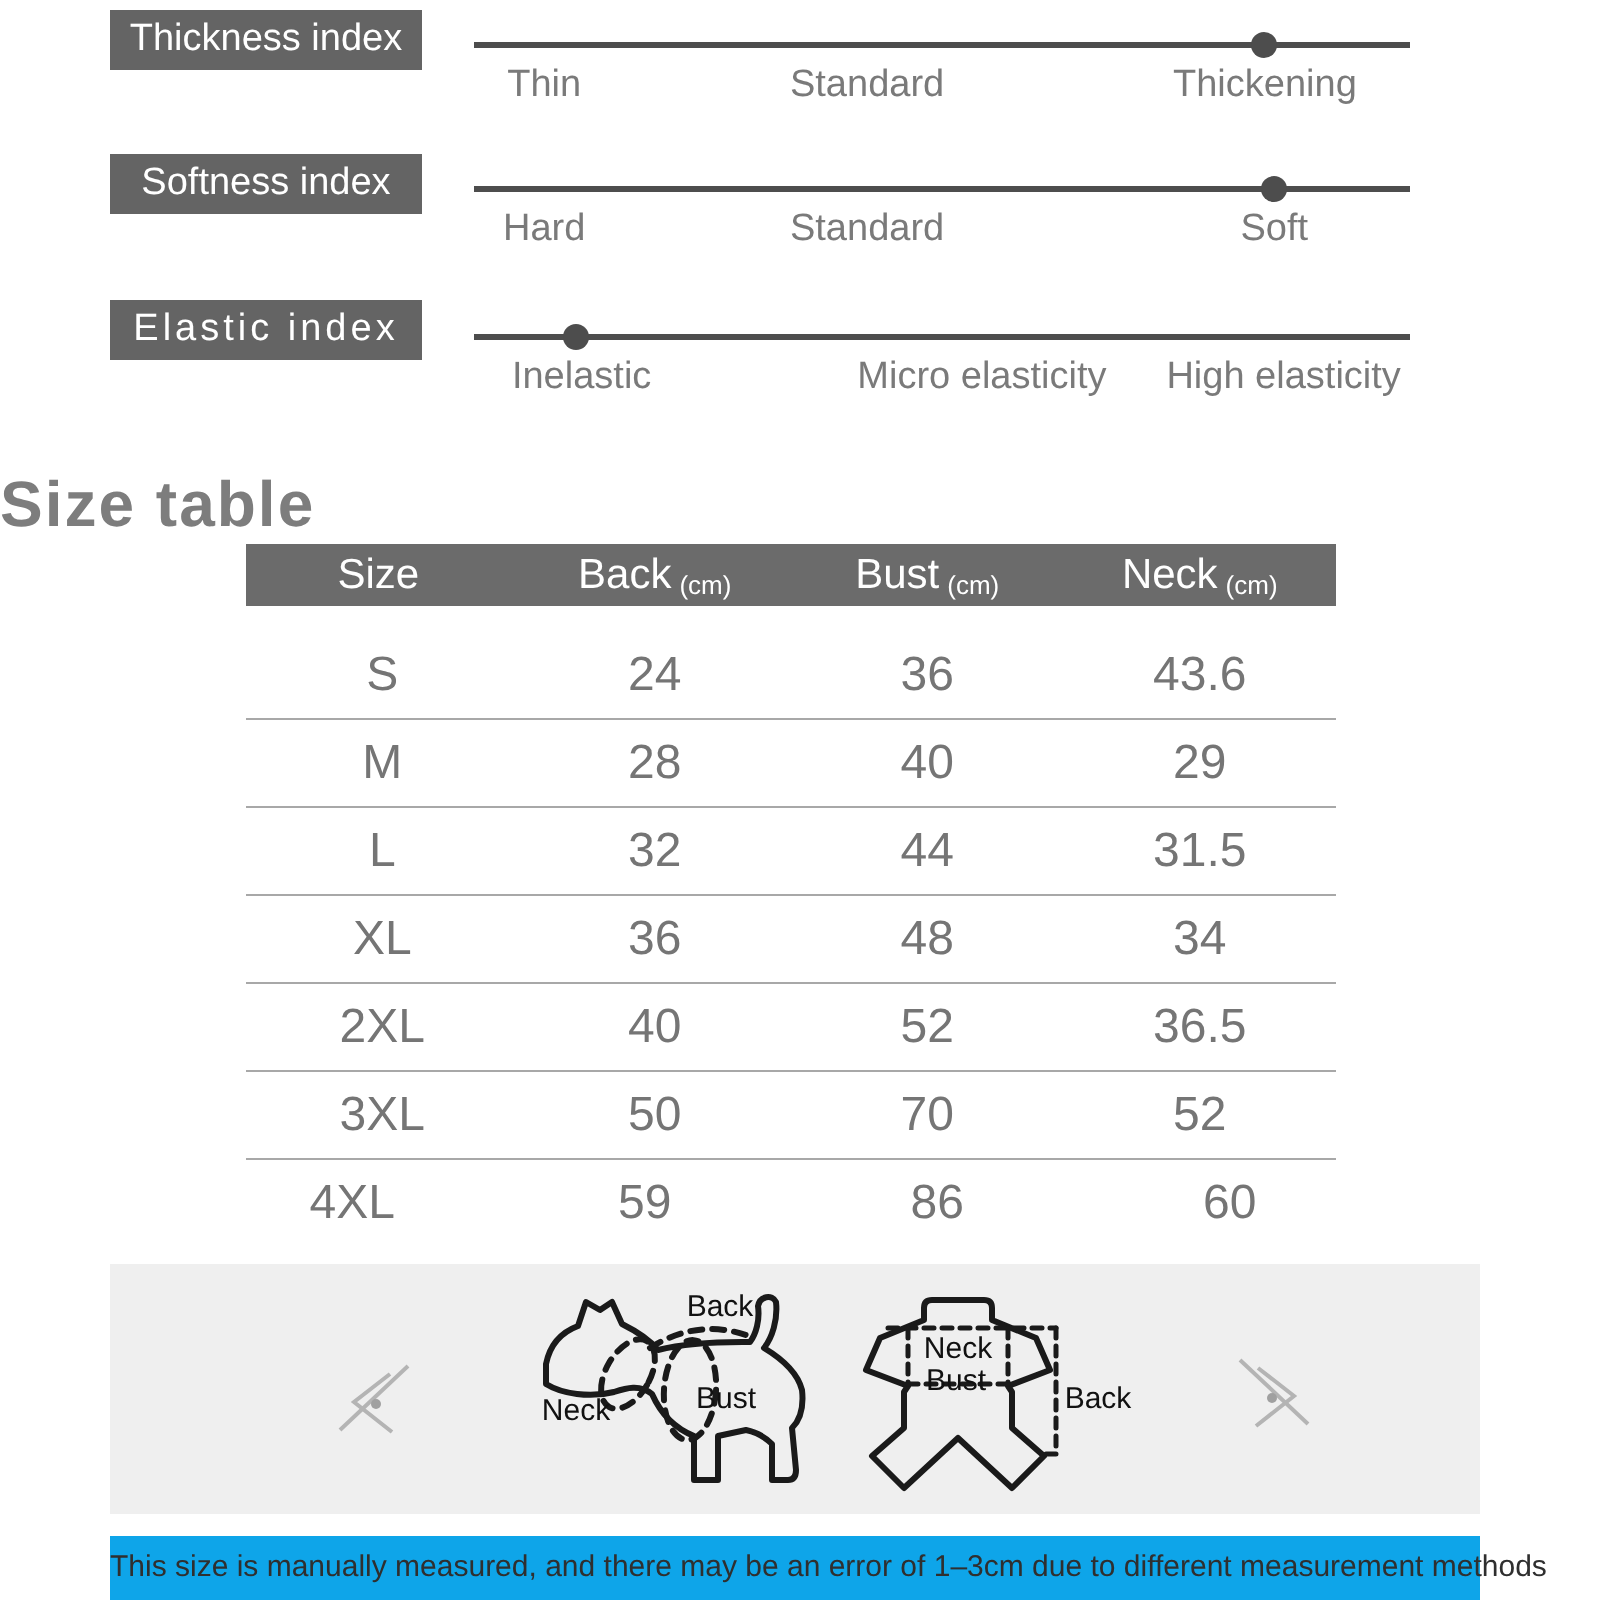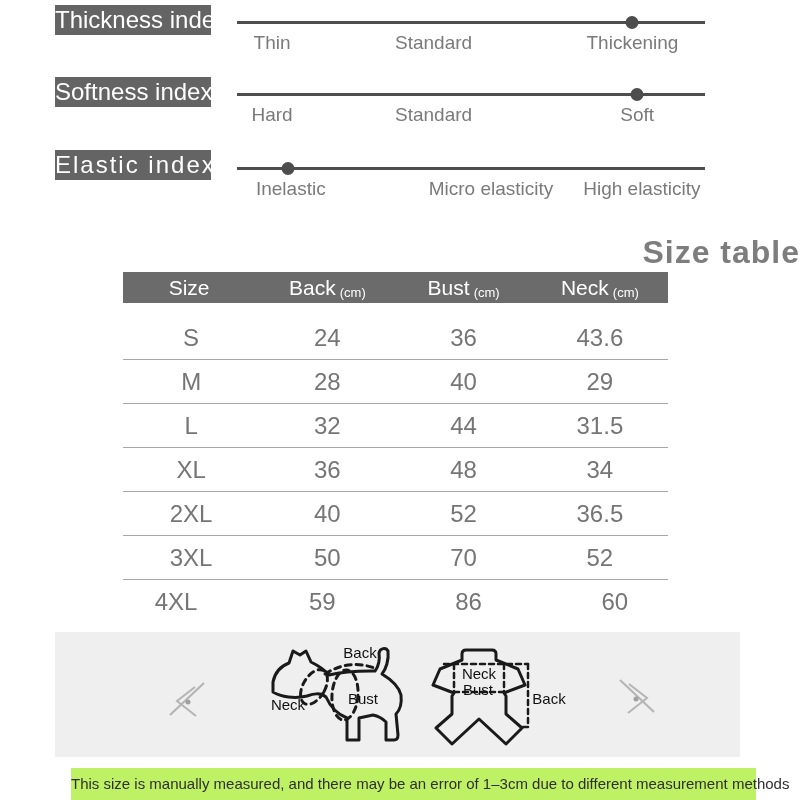--- a/index.html
+++ b/index.html
@@ -2,31 +2,31 @@
 <html><head>
 <meta charset="utf-8">
 <style>
   html,body{margin:0;padding:0;background:#fff;}
   .canvas{position:relative;width:800px;height:800px;background:#ffffff;overflow:hidden;
           font-family:"Liberation Sans",sans-serif;}
   svg{overflow:visible;}
 
   
   .idx-label{position:absolute;left:55px;width:156px;height:30px;background:#646464;color:#ffffff;
-             font-size:24px;line-height:30px;text-align:center;white-space:nowrap;}
+             font-size:19px;line-height:30px;text-align:center;white-space:nowrap;}
   .idx-label.ls{letter-spacing:2px;}
   .idx-row{position:absolute;left:237px;width:468px;height:44px;}
   .idx-line{position:absolute;left:0;right:0;top:0;height:3px;background:#4d4d4d;}
   .idx-dot{position:absolute;top:-5px;width:13px;height:13px;border-radius:50%;background:#4d4d4d;
            transform:translateX(-50%);}
   .idx-tick{position:absolute;top:11px;transform:translateX(-50%);white-space:nowrap;
             font-size:19px;color:#7a7a7a;}
 
   
-  .tbl-title{position:absolute;top:234px;left:0;width:800px;text-align:right;
+  .tbl-title{position:absolute;top:234px;left:0;width:800px;text-align:left;
              font-size:32px;font-weight:bold;color:#7d7d7d;letter-spacing:1px;}
   .tbl-head{position:absolute;left:123px;top:272px;width:545px;height:31px;background:#6b6b6b;
             display:grid;grid-template-columns:1fr 1fr 1fr 1fr;}
   .tbl-head .th{display:flex;align-items:center;justify-content:center;color:#ffffff;
                 font-size:21px;white-space:nowrap;}
   .tbl-head .unit{font-size:13px;margin-left:4px;margin-top:10px;}
   .tbl-body{position:absolute;left:123px;top:316px;width:545px;}
   .tbl-row{display:grid;grid-template-columns:1fr 1fr 1fr 1fr;height:43px;
            border-bottom:1px solid #a8a8a8;}
   .tbl-row:last-child{border-bottom:none;gap:40px;}
@@ -36,22 +36,22 @@
   
   .diagram{position:absolute;left:55px;top:632px;width:685px;height:125px;background:#efefef;}
   .arrow{position:absolute;width:44px;height:44px;cursor:pointer;}
   .arrow-left{left:110px;top:46px;}
   .arrow-right{left:560px;top:43px;}
   .dog-svg{position:absolute;left:195px;top:10px;}
   .garment-svg{position:absolute;left:377px;top:16px;}
   .sketch-label{font-size:15px;fill:#111111;font-family:"Liberation Sans",sans-serif;}
 
   
-  .note-bar{position:absolute;left:55px;top:768px;width:685px;height:32px;background:#bef264;
-            color:#2f2f2f;font-size:15px;line-height:32px;text-align:center;white-space:nowrap;margin-left:16px;}
+  .note-bar{position:absolute;left:55px;top:768px;width:685px;height:32px;background:#0ea5e9;
+            color:#2f2f2f;font-size:15px;line-height:32px;text-align:center;white-space:nowrap;}
 </style>
 </head>
 <body>
 
 <div class="canvas">
 
   <section>
 
     <div class="idx-label" style="top:5px">Thickness index</div>
     <div class="idx-row" style="top:21px">

